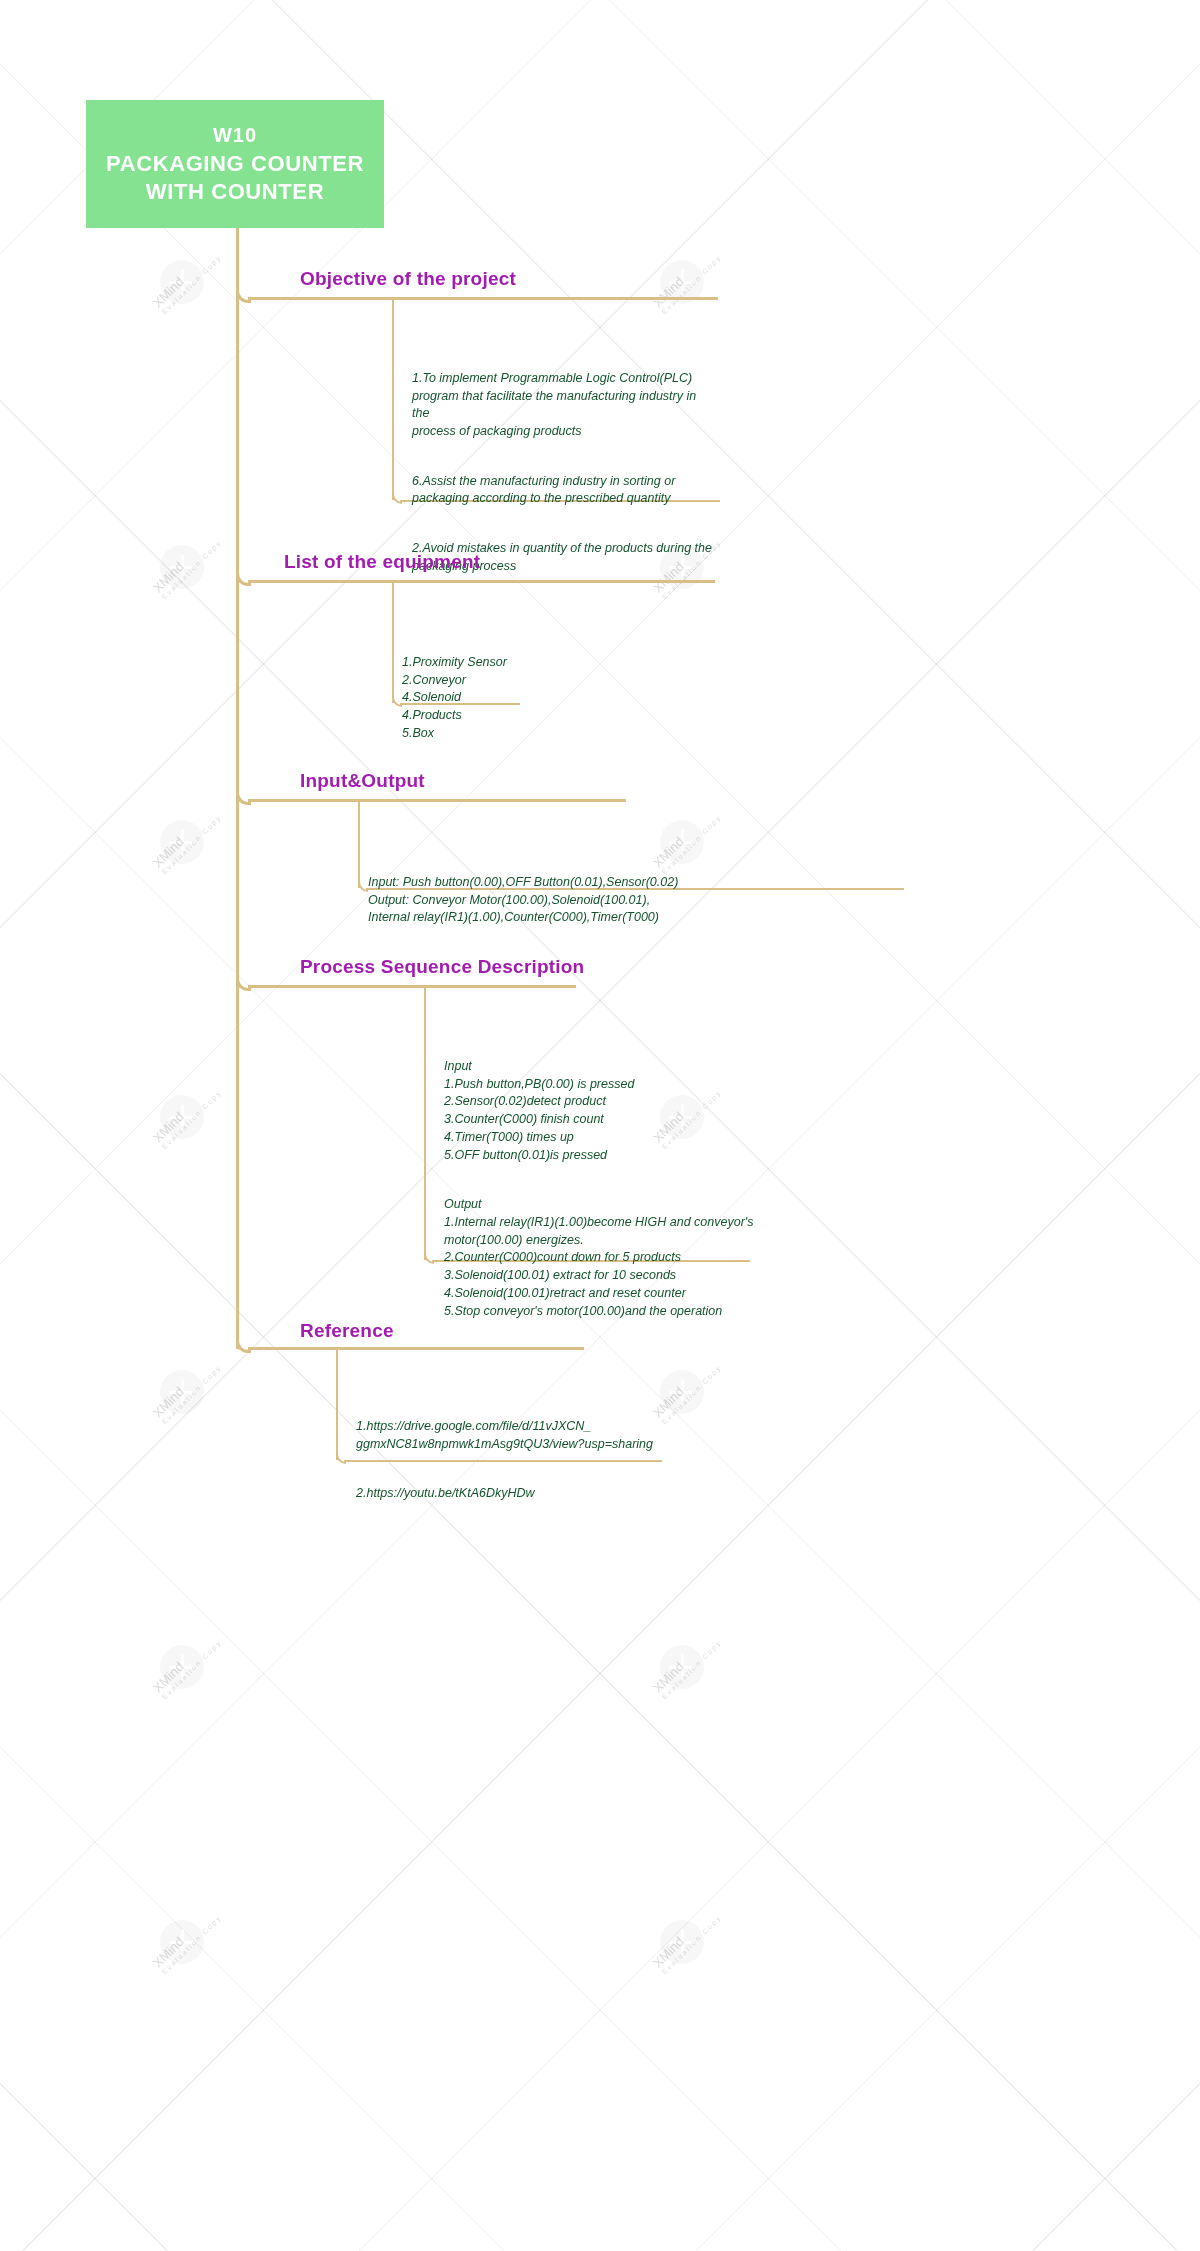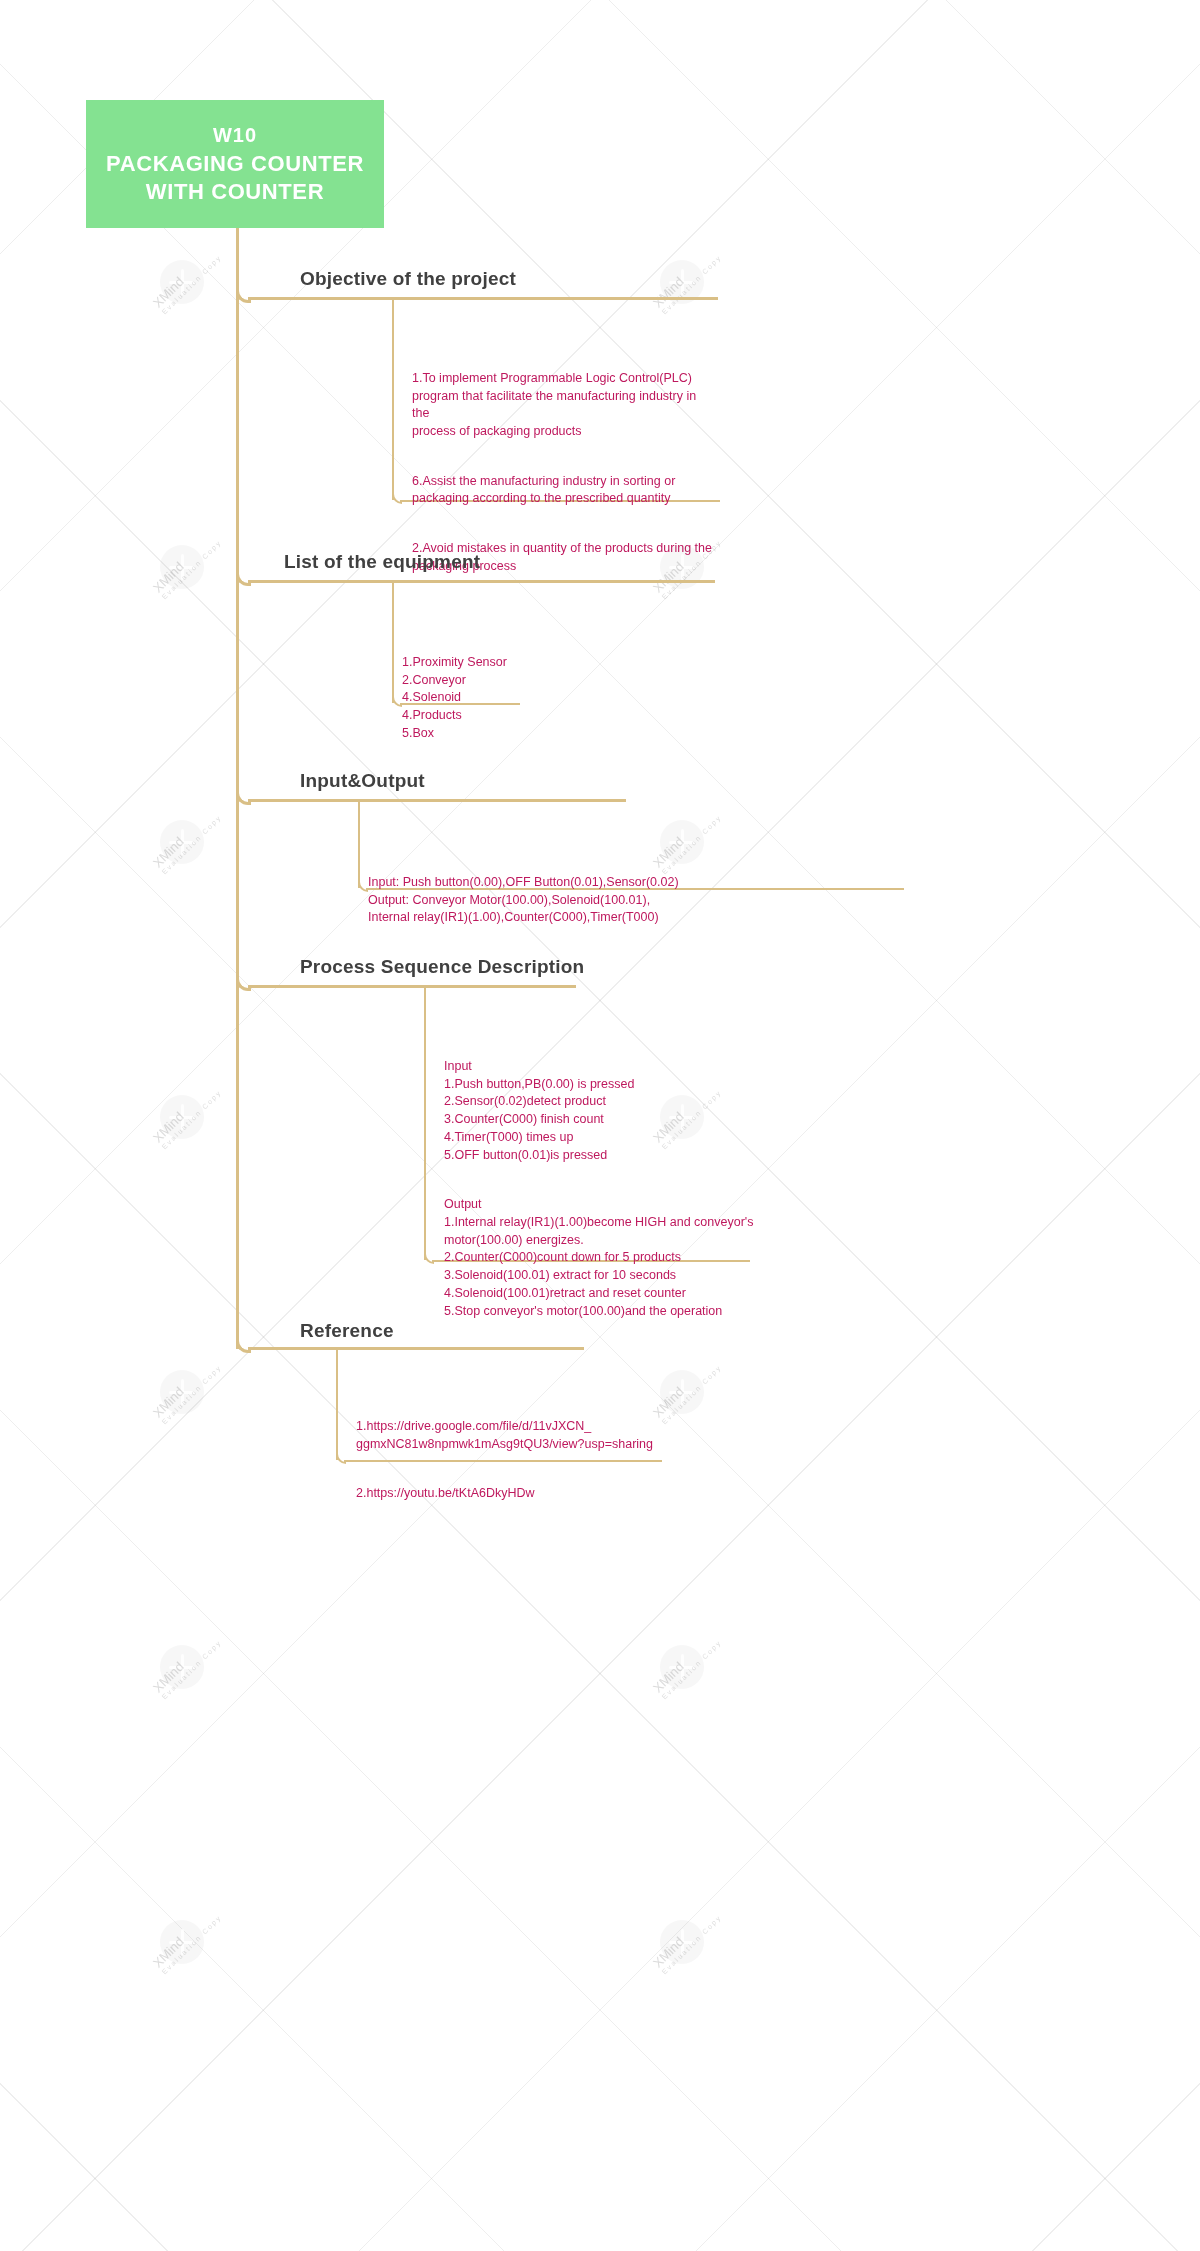--- a/index.html
+++ b/index.html
@@ -113,35 +113,36 @@
     font-size: 22px;
     font-weight: bold;
     letter-spacing: 0.6px;
     line-height: 1.26;
     text-align: center;
   }
   #root-node .root-line.first { font-size: 20px; letter-spacing: 1px; margin-bottom: 2px; }
 
   .topic-title {
     position: absolute;
-    color: #404040;
+    color: #a21caf;
     font-size: 19px;
     font-weight: bold;
     letter-spacing: 0.2px;
     white-space: nowrap;
     z-index: 3;
   }
 
   .body-block {
     position: absolute;
-    color: #be185d;
+    color: #14532d;
     font-size: 12.5px;
     line-height: 1.42;
     z-index: 3;
     white-space: pre-line;
+    font-style: italic;
   }
   .body-block p { margin: 0 0 14px 0; }
   .body-block p:last-child { margin-bottom: 0; }
   .body-block .tight { margin: 0; }
 </style>
 </head>
 <body>
 
 <div id="canvas">
 

